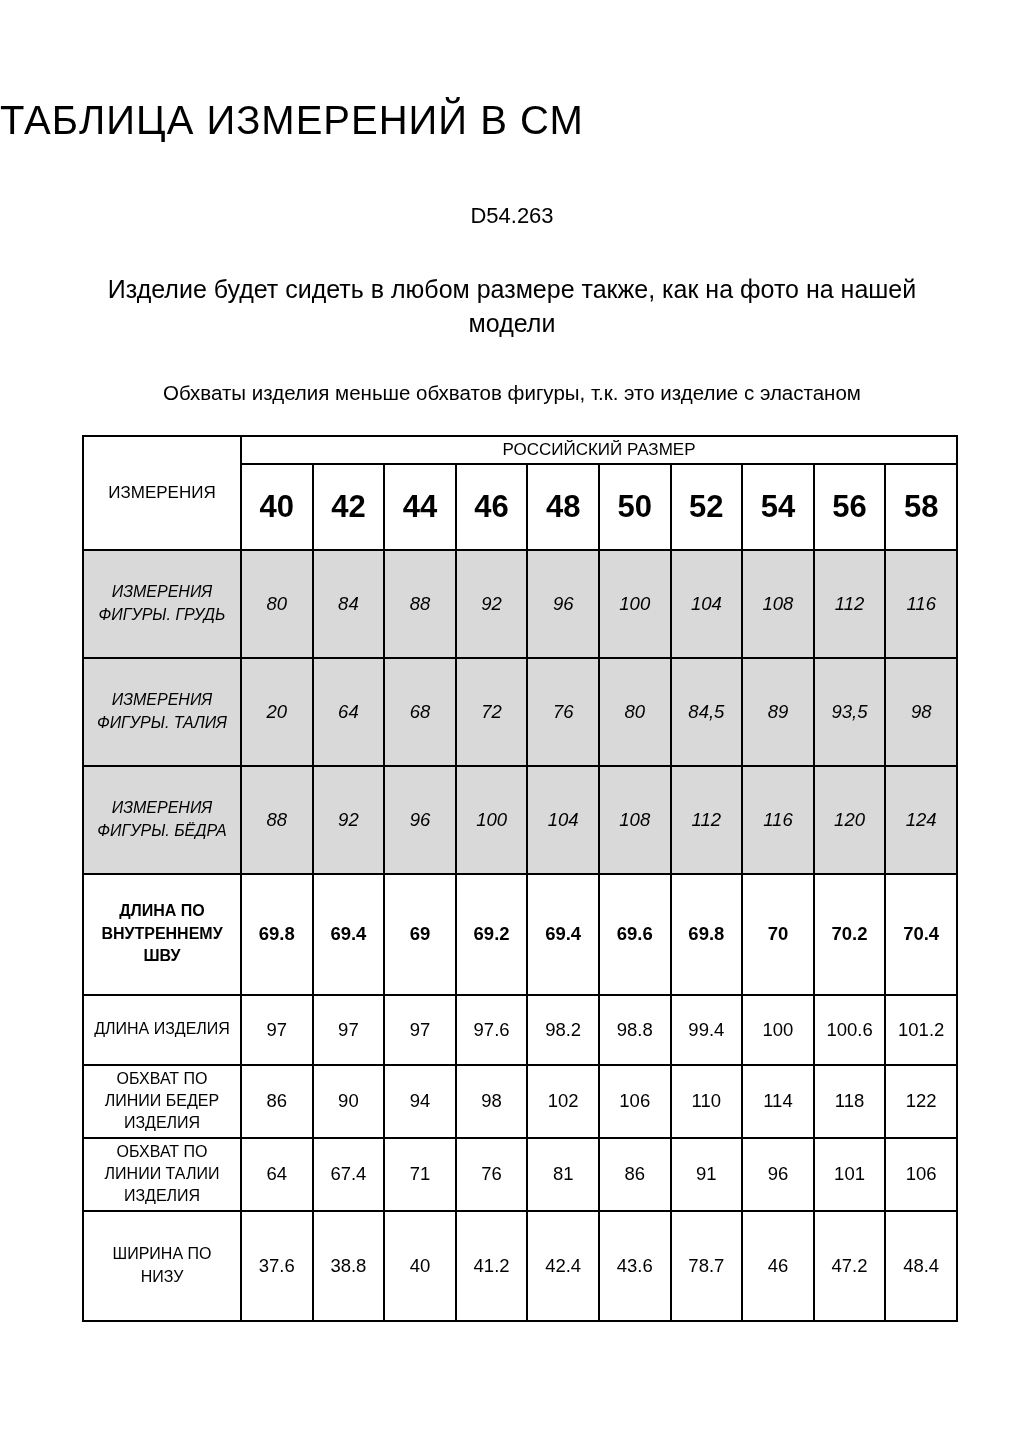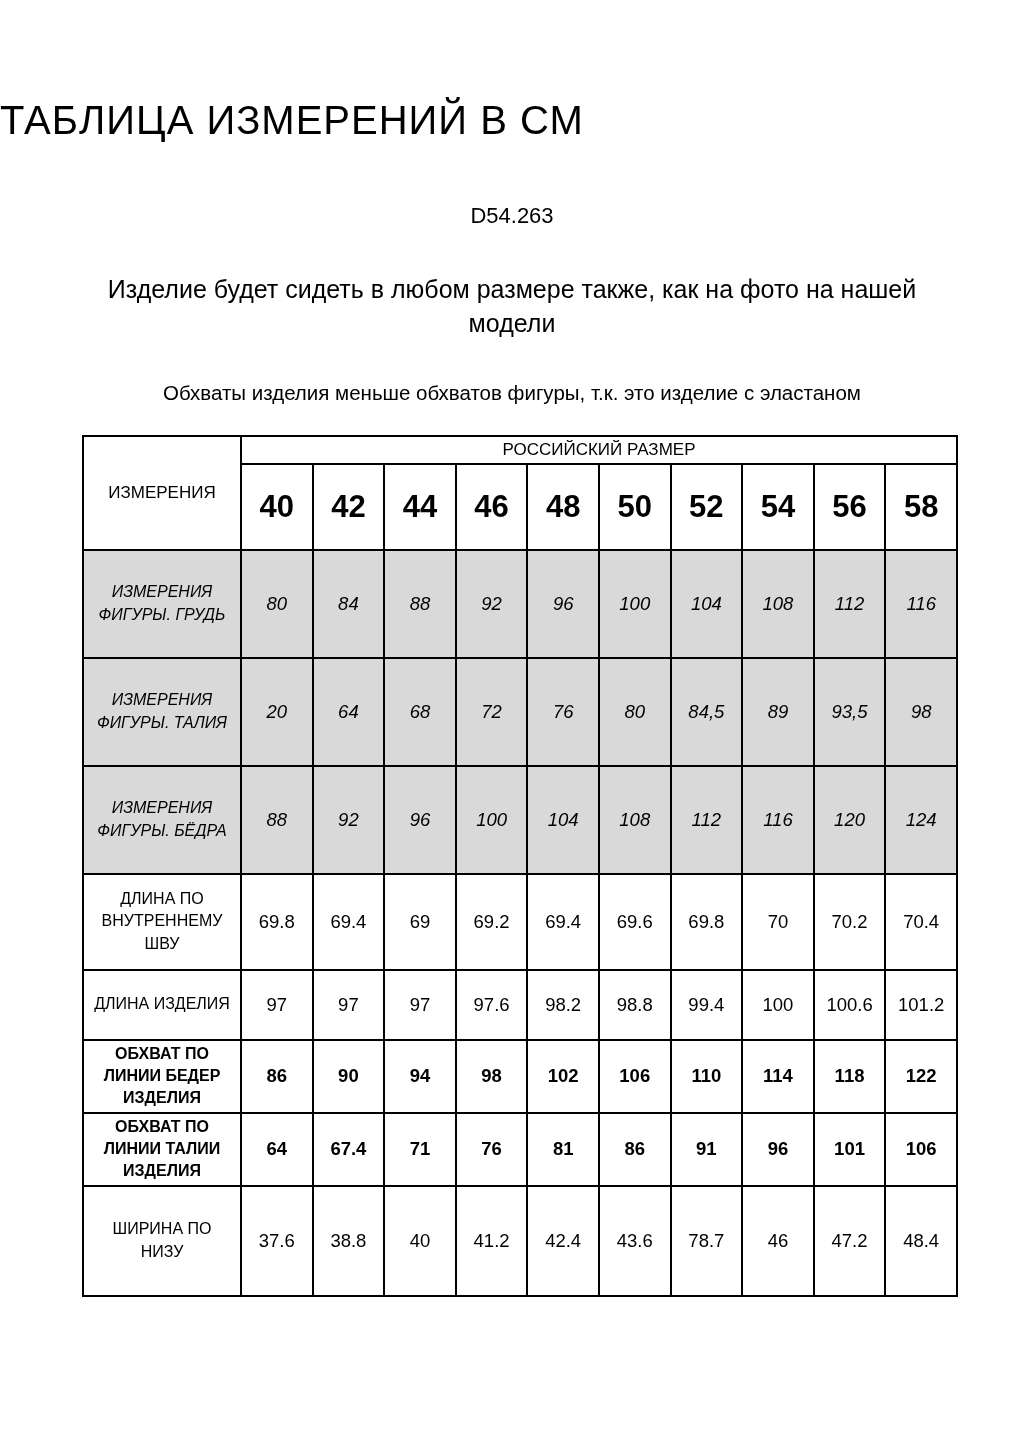--- a/index.html
+++ b/index.html
@@ -50,23 +50,23 @@
   }
   .size-table .col-label { width: 158px; }
   tr.group-row td { height: 28px; font-size: 17px; border-radius: 14px; }
   td.corner-cell { font-size: 17px; }
   tr.sizes-row td { height: 86px; font-size: 31px; font-weight: 700; }
   tr.data-row td.label-cell { font-size: 16px; line-height: 1.4; }
   tr.data-row td.value-cell { font-size: 18.5px; }
   tr.shaded { background: #d9d9d9; }
   tr.shaded td { font-style: italic; }
   tr.r0, tr.r1, tr.r2 { height: 108px; border-radius: 9px; }
-  tr.r3 { height: 96px; }
+  tr.r3 { height: 121px; font-weight: bold; }
   tr.r4 { height: 70px; }
-  tr.r5, tr.r6 { height: 68px; font-weight: bold; }
+  tr.r5, tr.r6 { height: 68px; }
   tr.r7 { height: 110px; }
 </style>
 </head>
 <body>
 
 <div class="title">ТАБЛИЦА ИЗМЕРЕНИЙ В СМ</div>
 <div class="model-code">D54.263</div>
 <div class="note-primary">Изделие будет сидеть в любом размере также, как на фото на нашей модели</div>
 <div class="note-secondary">Обхваты изделия меньше обхватов фигуры, т.к. это изделие с эластаном</div>
 

